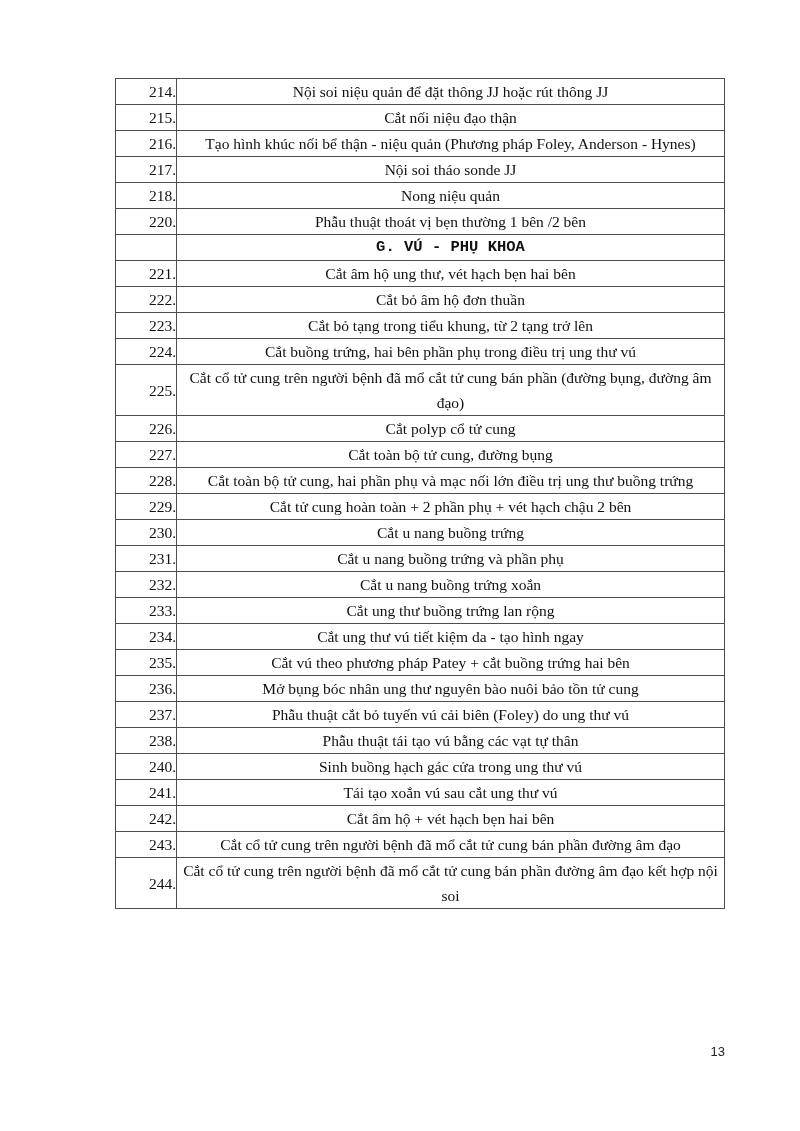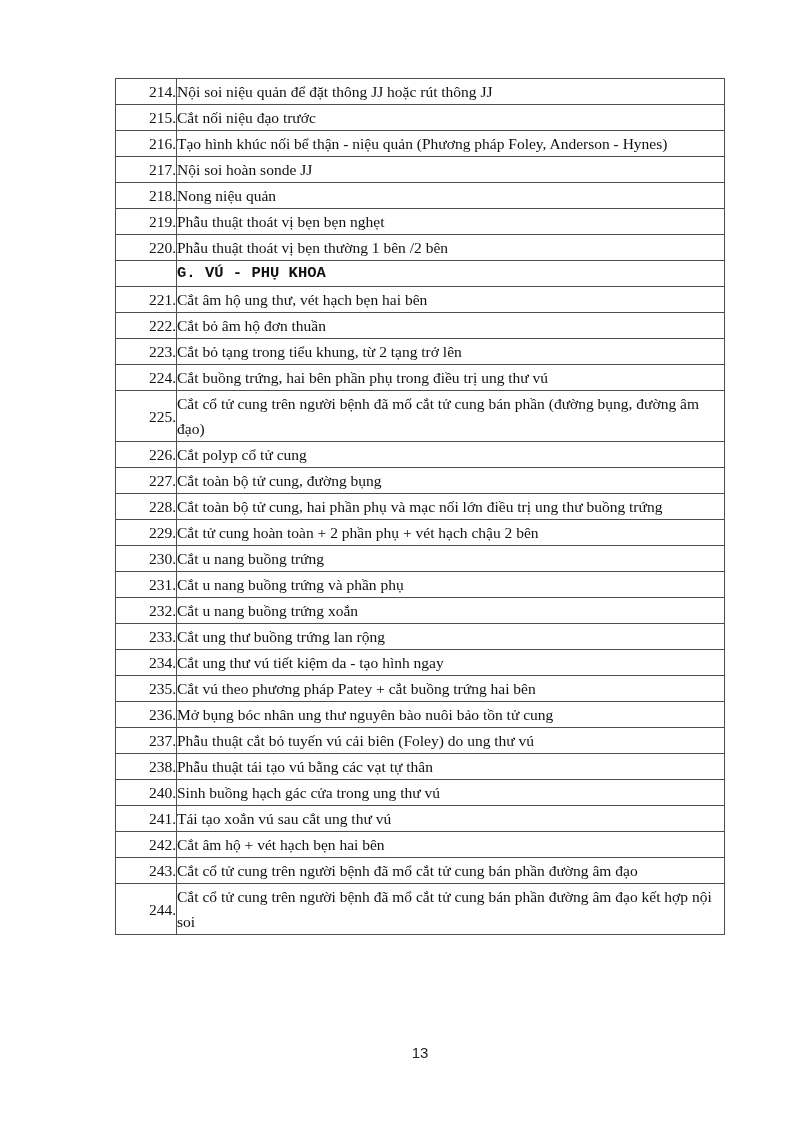--- a/index.html
+++ b/index.html
@@ -30,68 +30,64 @@
     line-height: 25px;
     vertical-align: middle;
     padding: 0;
   }
   td.num {
     width: 60px;
     text-align: right;
     padding-right: 7px;
   }
   td.desc {
-    text-align: left;
+    text-align: center;
     padding-left: 7px;
     padding-right: 6px;
   }
   tr.section td.desc {
     font-weight: bold;
     font-family: Liberation Mono, monospace;
   }
   .footer {
     position: absolute;
     left: 115px;
     width: 610px;
     top: 1044px;
-    text-align: center;
+    text-align: right;
     font-family: "Liberation Sans", sans-serif;
-    font-size: 15px;
+    font-size: 13px;
     color: #222222;
   }
 </style>
 </head>
 <body>
 
 <div class="page">
   <table class="proc-table">
     <tbody id="table-body">
         <tr>
           <td class="num">214.</td>
           <td class="desc">Nội soi niệu quản để đặt thông JJ hoặc rút thông JJ</td>
         </tr>
         <tr>
           <td class="num">215.</td>
-          <td class="desc">Cắt nối niệu đạo trước</td>
+          <td class="desc">Cắt nối niệu đạo thận</td>
         </tr>
         <tr>
           <td class="num">216.</td>
           <td class="desc">Tạo hình khúc nối bể thận - niệu quản (Phương pháp Foley, Anderson - Hynes)</td>
         </tr>
         <tr>
           <td class="num">217.</td>
-          <td class="desc">Nội soi hoàn sonde JJ</td>
+          <td class="desc">Nội soi tháo sonde JJ</td>
         </tr>
         <tr>
           <td class="num">218.</td>
           <td class="desc">Nong niệu quản</td>
-        </tr>
-        <tr>
-          <td class="num">219.</td>
-          <td class="desc">Phẫu thuật thoát vị bẹn bẹn nghẹt</td>
         </tr>
         <tr>
           <td class="num">220.</td>
           <td class="desc">Phẫu thuật thoát vị bẹn thường 1 bên /2 bên</td>
         </tr>
         <tr class="section">
           <td class="num"></td>
           <td class="desc">G. VÚ - PHỤ KHOA</td>
         </tr>
         <tr>

